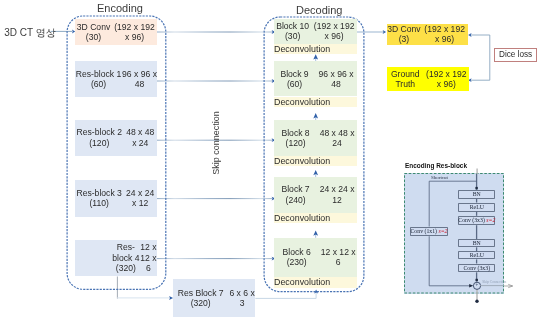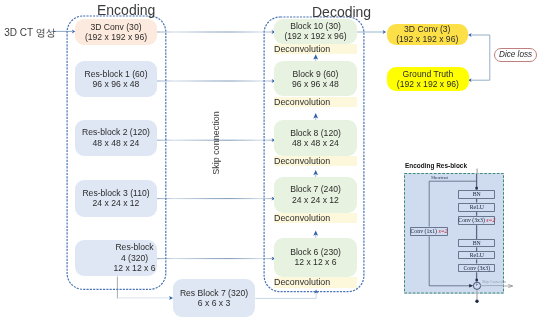--- a/index.html
+++ b/index.html
@@ -1,21 +1,21 @@
 <!DOCTYPE html>
 <html><head>
 <meta charset="utf-8">
 <style>
   html,body{margin:0;padding:0;}
   body{width:547px;height:325px;background:#ffffff;font-family:"Liberation Sans",sans-serif;overflow:hidden;}
   #root{position:relative;width:547px;height:325px;}
   .abs{position:absolute;}
-  .blk{position:absolute;box-sizing:border-box;display:flex;flex-direction:column;align-items:center;justify-content:center;text-align:center;color:#2b2b2b;font-size:8.6px;line-height:1.2;border-radius:9px;}
+  .blk{position:absolute;box-sizing:border-box;display:flex;flex-direction:row;align-items:center;justify-content:center;text-align:center;color:#2b2b2b;font-size:8.6px;line-height:1.2;}
   .grpsvg{position:absolute;overflow:visible;}
-  .ttl{font-size:14px;color:#3b3b3b;white-space:nowrap;}
+  .ttl{font-size:11px;color:#3b3b3b;white-space:nowrap;}
   .inlbl{font-size:10px;color:#3b3b3b;white-space:nowrap;}
   .skiptxt{font-size:9px;color:#3b3b3b;white-space:nowrap;transform:translate(-50%,-50%) rotate(-90deg);transform-origin:center center;}
   svg.lines{position:absolute;left:0;top:0;width:547px;height:325px;overflow:visible;}
   .deconv{position:absolute;box-sizing:border-box;display:flex;align-items:center;background:#fdf8dc;color:#2b2b2b;font-size:8.9px;}
   .lossbox{border:1px solid #c0807e;background:#ffffff;font-size:8.2px;color:#2b2b2b;}
   .rbtitle{font-size:7.5px;font-weight:bold;color:#131313;white-space:nowrap;transform:scaleX(0.86);transform-origin:left center;}
   .rbpanel{box-sizing:border-box;background:#cfdcf0;}
   .rbbox{position:absolute;box-sizing:border-box;background:#d0dcf1;border:0.7px solid #69768c;border-radius:0.8px;display:flex;align-items:center;justify-content:center;font-family:"Liberation Serif",serif;font-size:5.8px;color:#1c2536;white-space:nowrap;}
   .rbbox .st{color:#cc1122;margin-left:1.4px;font-style:italic;}
   .rblbl{position:absolute;font-family:"Liberation Serif",serif;font-size:5px;color:#2a3448;white-space:nowrap;}
@@ -94,21 +94,21 @@
   </svg>
 
   <svg class="grpsvg" width="104" height="279" style="left:64px;top:12.8px;">
       <rect x="3.1" y="3" width="98.7" height="273.3" rx="16" ry="16" fill="none" stroke="#4a74b4" stroke-width="1.2" stroke-dasharray="2.15 1.15"></rect>
     </svg>
   <div class="abs ttl" style="left:97px;top:2px;">Encoding</div>
 
   <svg class="grpsvg" width="106" height="281" style="left:261px;top:14.4px;">
       <rect x="3.1" y="3" width="99.8" height="274.7" rx="16" ry="16" fill="none" stroke="#4a74b4" stroke-width="1.2" stroke-dasharray="2.15 1.15"></rect>
     </svg>
-  <div class="abs ttl" style="left:312px;top:3.6px;">Decoding</div>
+  <div class="abs ttl" style="left:296px;top:3.6px;">Decoding</div>
 
   <div class="abs inlbl" style="left:4.3px;top:26.3px;">3D CT 영상</div>
 
   <div class="abs skiptxt" style="left:216px;top:143px;">Skip connection</div>
 
   <div id="enc-blocks">
       <div class="blk" style="left: 75px; top: 19.3px; width: 82px; height: 25.7px; background: rgb(253, 234, 222);">
         <span>3D Conv (30)</span>
         <span>(192 x 192 x 96)</span>
       </div>
@@ -173,21 +173,21 @@
   </div>
 
   <div class="blk box" style="left:386.5px;top:23.5px;width:81.5px;height:21px;background:#fde047;">
     <span>3D Conv (3)</span>
     <span>(192 x 192 x 96)</span>
   </div>
   <div class="blk box" style="left:386.8px;top:66.9px;width:82.2px;height:24.1px;background:#ffff00;">
     <span>Ground Truth</span>
     <span>(192 x 192 x 96)</span>
   </div>
-  <div class="blk lossbox" style="left:494.2px;top:47.8px;width:42.8px;height:13.9px;font-style:italic;">
+  <div class="blk lossbox" style="left:494.2px;top:47.8px;width:42.8px;height:13.9px;">
     <span>Dice loss</span>
   </div>
 
   <div class="abs rbtitle" style="left:404.5px;top:161px;">Encoding Res-block</div>
   <div class="abs rbpanel" style="left:404.2px;top:173.3px;width:100px;height:120.5px;">
       <svg width="100" height="120.5" style="position:absolute;left:0;top:0;overflow:visible">
         <rect x="0.5" y="0.5" width="99" height="119.5" fill="none" stroke="#3c8a70" stroke-width="1" stroke-dasharray="2.6 1.6"></rect>
       </svg>
     </div>
   <div id="rb-detail">

